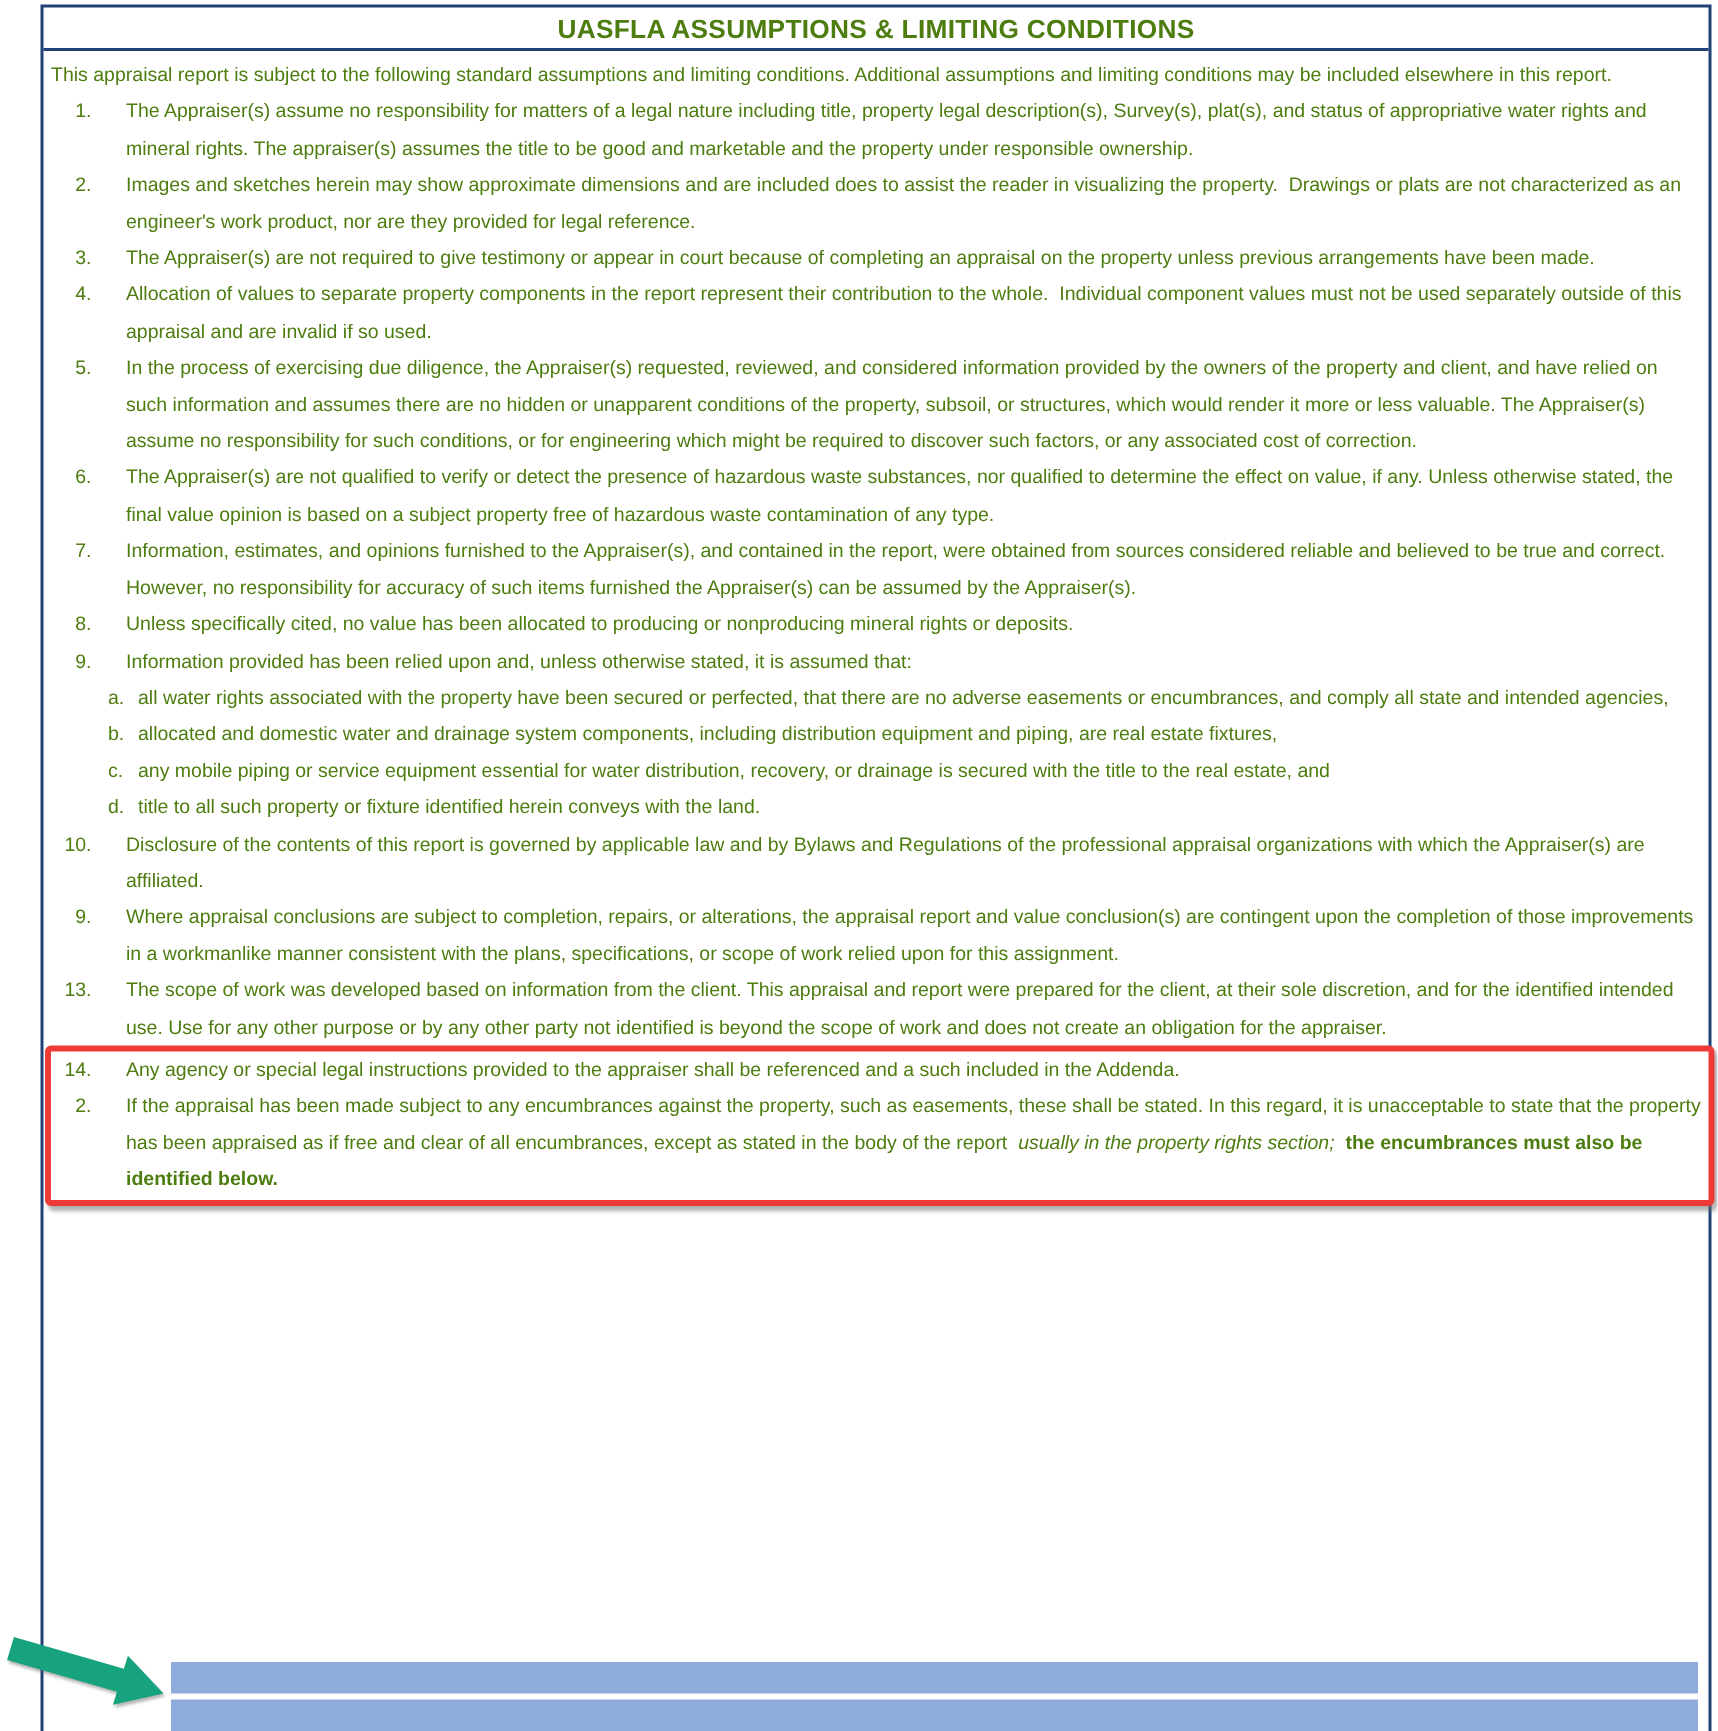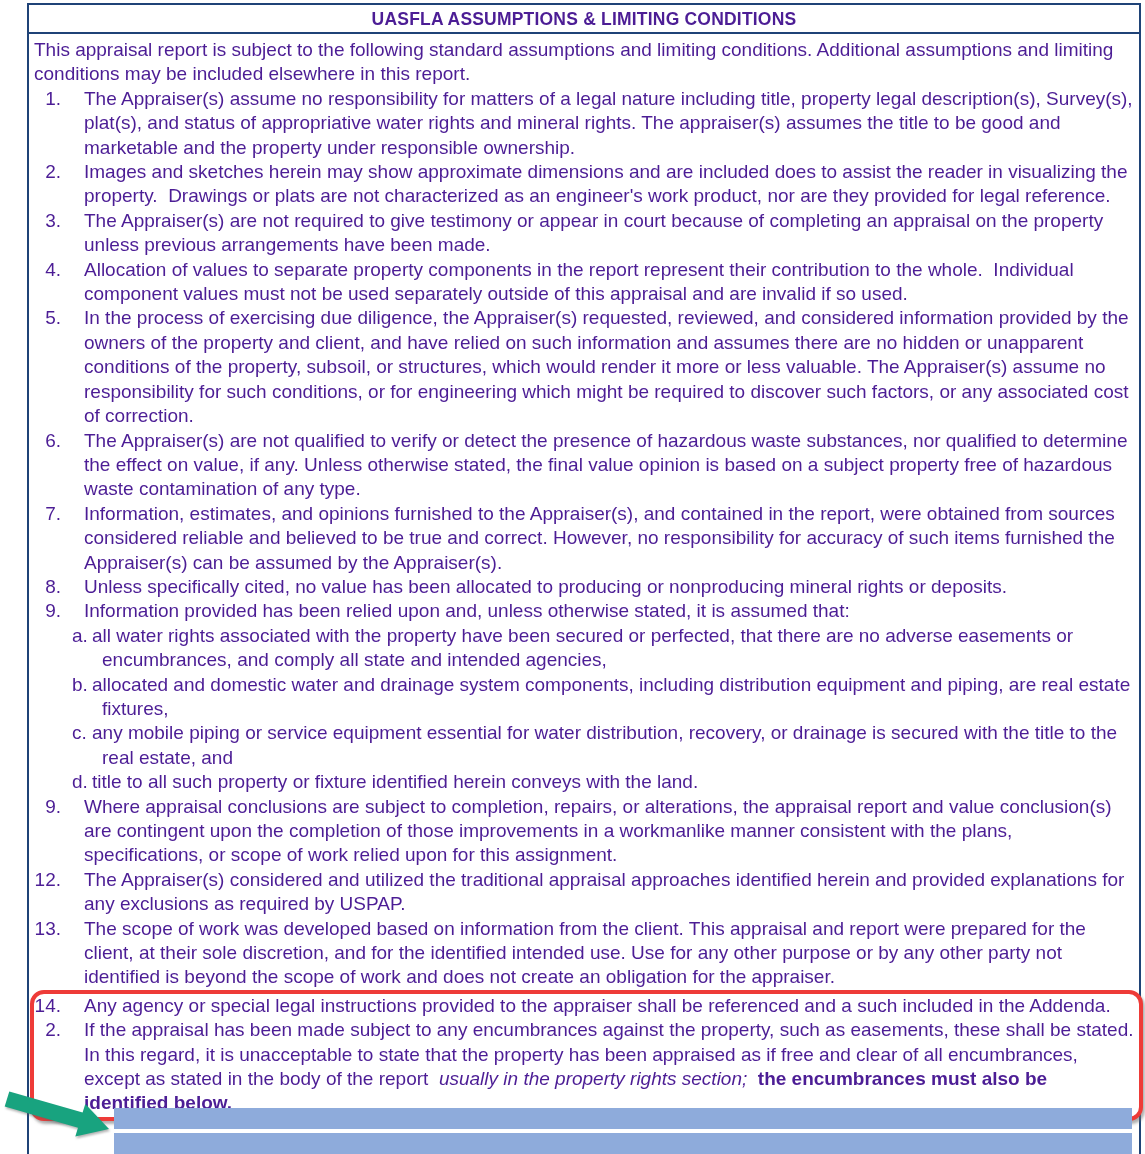--- a/index.html
+++ b/index.html
@@ -3,60 +3,60 @@
 <meta charset="utf-8">
 <style>
   * { margin:0; padding:0; box-sizing:border-box; }
   html,body { background:#ffffff; }
   .page {
     position:relative;
     width:1145px; height:1154px;
     background:#ffffff;
     overflow:hidden;
     font-family:"Liberation Sans","DejaVu Sans",sans-serif;
-    color:#4c1d95;
+    color:#4d7c0f;
   }
   .doc-box {
     position:absolute; left:27px; top:3px;
     width:1114px; height:1220px;
     border:2px solid #1f4377;
     background:#ffffff;
   }
   .doc-title {
     text-align:center;
     font-weight:bold;
     font-size:17.5px;
     line-height:26px;
     padding-top:1px;
     border-bottom:2px solid #1f4377;
     letter-spacing:0.2px;
   }
   .doc-body {
     padding:4px 6px 0 5px;
-    font-size:19px;
+    font-size:13px;
     line-height:24.4px;
   }
   .intro { white-space:pre-wrap; }
   .item { display:flex; }
   .item > .num {
     flex:0 0 34px;
     text-align:right;
     padding-right:7px;
     white-space:pre;
   }
   .item > .txt { flex:1; white-space:pre-wrap;margin-left:16px; }
   .sub { display:flex; margin-left:38px; }
   .sub > .num { flex:0 0 20px; white-space:pre; }
   .sub > .txt {
     flex:1; white-space:pre-wrap;
     padding-left:10px; text-indent:-10px;
   }
   .highlight-box {
     border:4px solid #ee3b38;
-    border-radius:14px;
+    border-radius:4px;
     margin:0 -10px 0 -4px;
     padding:0 4px 1px 0;
     box-shadow:2px 3px 3px rgba(110,110,110,0.55);
     background:#ffffff;
     position:relative;
   }
   .enc-rows {
     position:absolute;
     left:114px; right:13px; top:1108px;
   }
@@ -127,26 +127,26 @@
       </div>
       <div class="sub">
         <span class="num">c.</span>
         <span class="txt">any mobile piping or service equipment essential for water distribution, recovery, or drainage is secured with the title to the real estate, and</span>
       </div>
       <div class="sub">
         <span class="num">d.</span>
         <span class="txt">title to all such property or fixture identified herein conveys with the land.</span>
       </div>
       <div class="item">
+        <span class="num">10.</span>
+        <span class="txt">Disclosure of the contents of this report is governed by applicable law and by Bylaws and Regulations of the professional appraisal organizations with which the Appraiser(s) are affiliated.</span>
+      </div>
+      <div class="item">
         <span class="num">9.</span>
         <span class="txt">Where appraisal conclusions are subject to completion, repairs, or alterations, the appraisal report and value conclusion(s) are contingent upon the completion of those improvements in a workmanlike manner consistent with the plans, specifications, or scope of work relied upon for this assignment.</span>
-      </div>
-      <div class="item">
-        <span class="num">12.</span>
-        <span class="txt">The Appraiser(s) considered and utilized the traditional appraisal approaches identified herein and provided explanations for any exclusions as required by USPAP.</span>
       </div>
       <div class="item">
         <span class="num">13.</span>
         <span class="txt">The scope of work was developed based on information from the client. This appraisal and report were prepared for the client, at their sole discretion, and for the identified intended use. Use for any other purpose or by any other party not identified is beyond the scope of work and does not create an obligation for the appraiser.</span>
       </div>
 
       <div class="highlight-box">
         <div class="item">
           <span class="num">14.</span>
           <span class="txt">Any agency or special legal instructions provided to the appraiser shall be referenced and a such included in the Addenda.</span>

